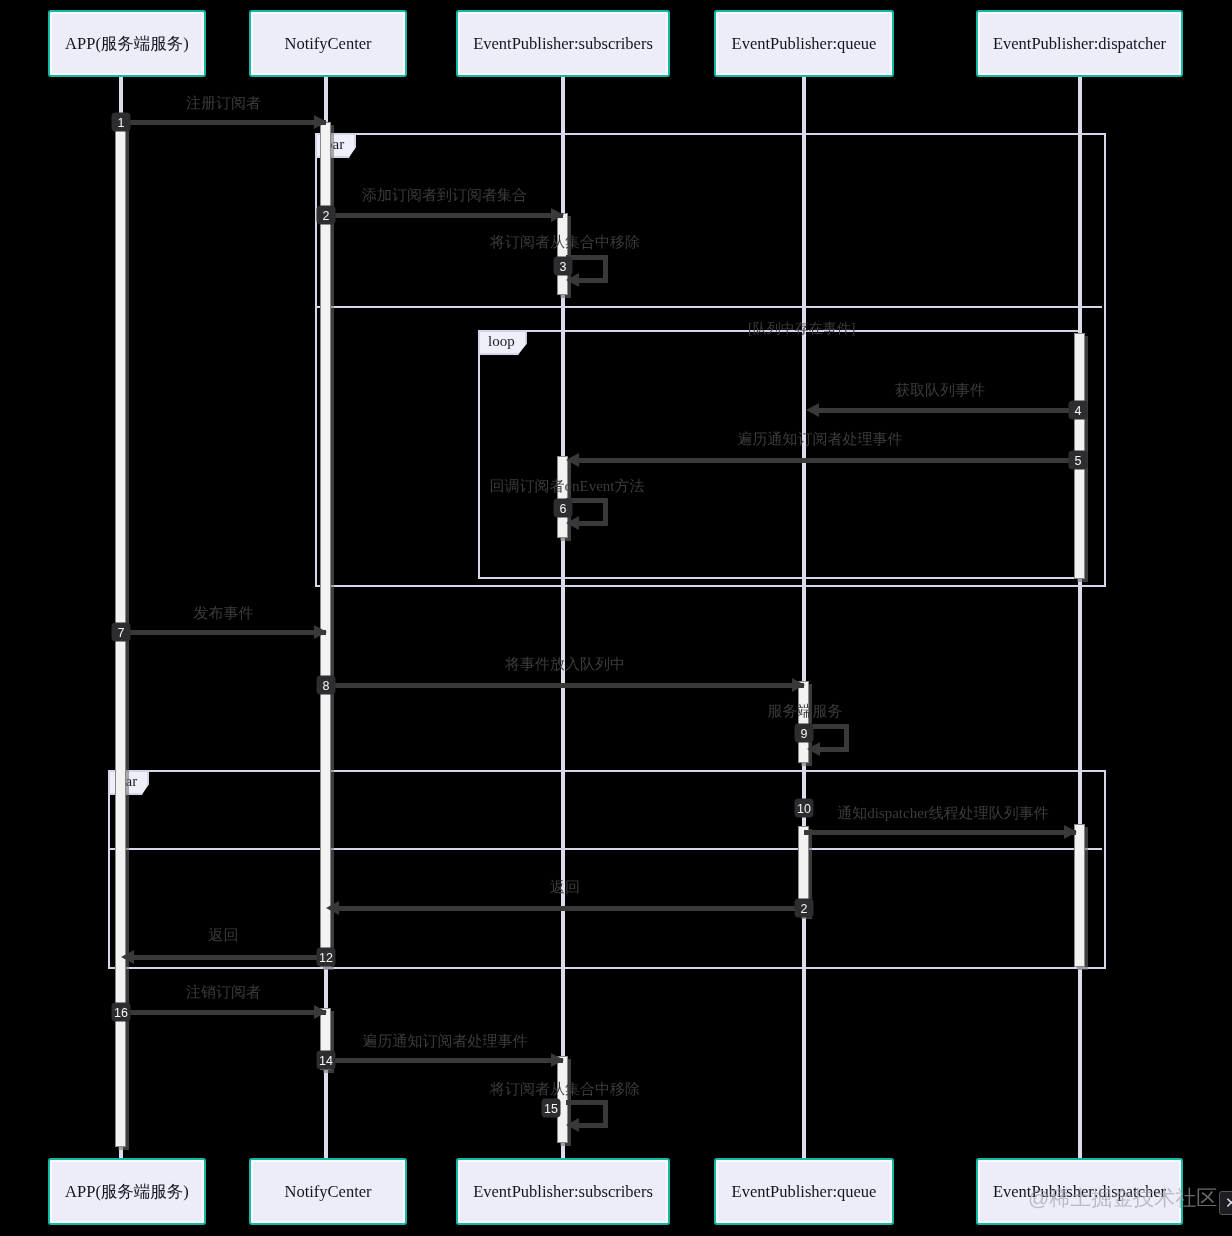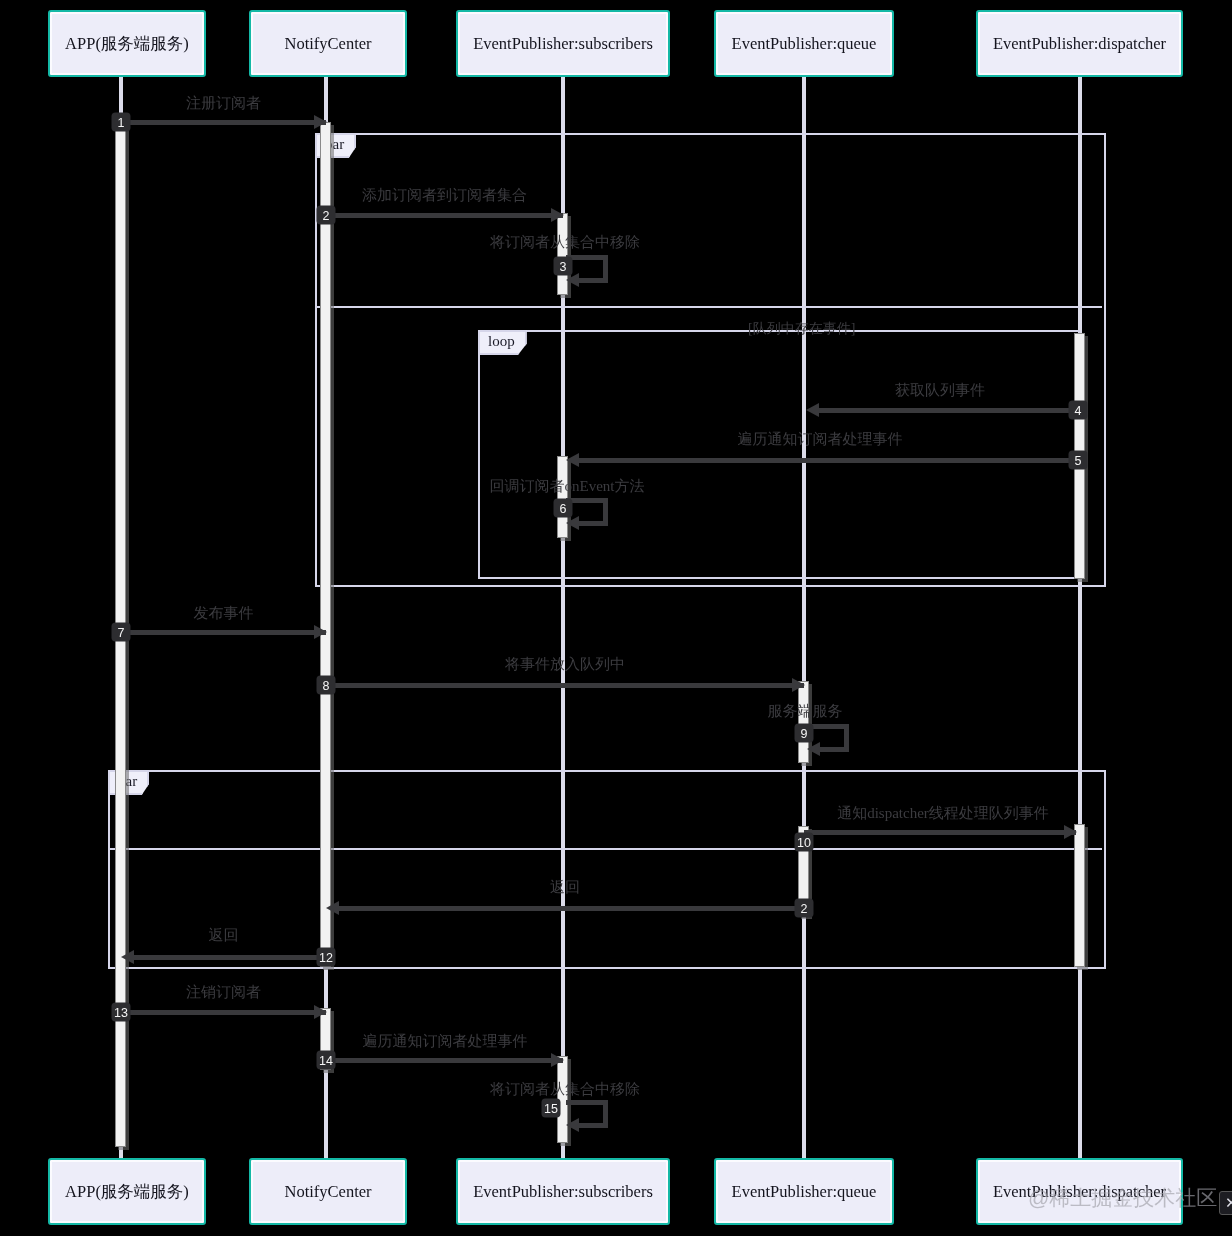--- a/index.html
+++ b/index.html
@@ -123,36 +123,36 @@
   <div class="msg-label" style="left:730px;top:702px;width:150px">服务端服务</div>
   <div class="mline" style="left:807px;top:724px;width:42px"></div>
   <div class="vline" style="left:844px;top:724px;height:28px"></div>
   <div class="mline" style="left:819px;top:747px;width:30px"></div>
   <div class="head-l" style="left:807px;top:742px"></div>
   <div class="badge" style="left:804px;top:733px">9</div>
 
   <div class="msg-label" style="left:810px;top:804px;width:266px">通知dispatcher线程处理队列事件</div>
   <div class="mline" style="left:804px;top:830px;width:272px"></div>
   <div class="head-r" style="left:1064px;top:825px"></div>
-  <div class="badge" style="left:804px;top:842px">10</div>
+  <div class="badge" style="left:804px;top:808px">10</div>
 
   <div class="msg-label" style="left:465px;top:878px;width:200px">返回</div>
   <div class="mline" style="left:338px;top:906px;width:466px"></div>
   <div class="head-l" style="left:326px;top:901px"></div>
   <div class="badge" style="left:804px;top:908px">2</div>
 
   <div class="msg-label" style="left:121px;top:926px;width:205px">返回</div>
   <div class="mline" style="left:133px;top:955px;width:193px"></div>
   <div class="head-l" style="left:121px;top:950px"></div>
   <div class="badge" style="left:326px;top:957px">12</div>
 
   <div class="msg-label" style="left:121px;top:983px;width:205px">注销订阅者</div>
   <div class="mline" style="left:121px;top:1010px;width:205px"></div>
   <div class="head-r" style="left:314px;top:1005px"></div>
-  <div class="badge" style="left:121px;top:1012px">13</div>
+  <div class="badge" style="left:121px;top:1012px">16</div>
 
   <div class="msg-label" style="left:350px;top:1032px;width:190px">遍历通知订阅者处理事件</div>
   <div class="mline" style="left:326px;top:1058px;width:237px"></div>
   <div class="head-r" style="left:551px;top:1053px"></div>
   <div class="badge" style="left:326px;top:1060px">14</div>
 
   <div class="msg-label" style="left:475px;top:1080px;width:180px">将订阅者从集合中移除</div>
   <div class="mline" style="left:566px;top:1100px;width:42px"></div>
   <div class="vline" style="left:603px;top:1100px;height:28px"></div>
   <div class="mline" style="left:578px;top:1123px;width:30px"></div>

